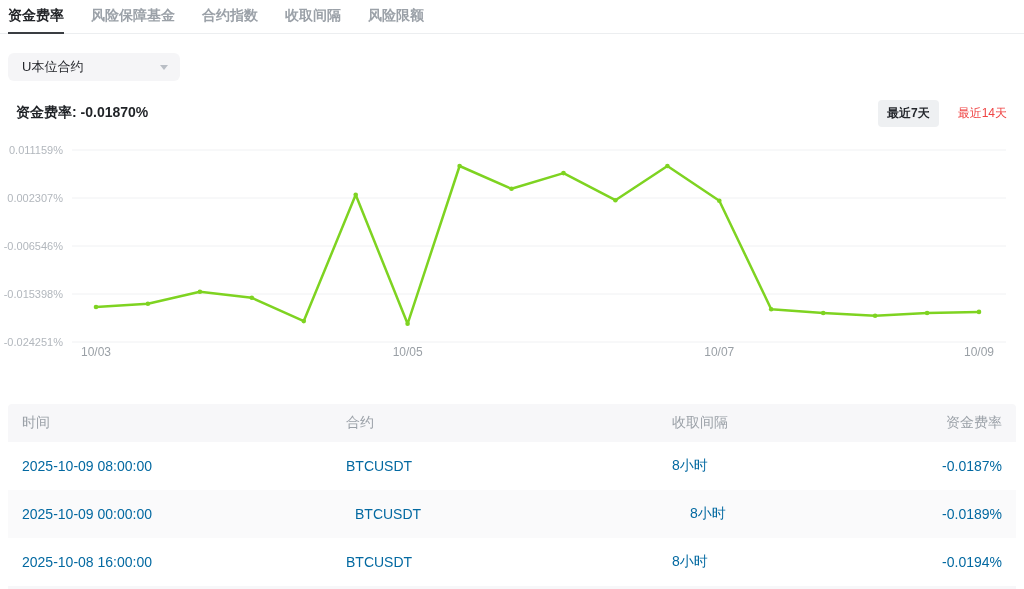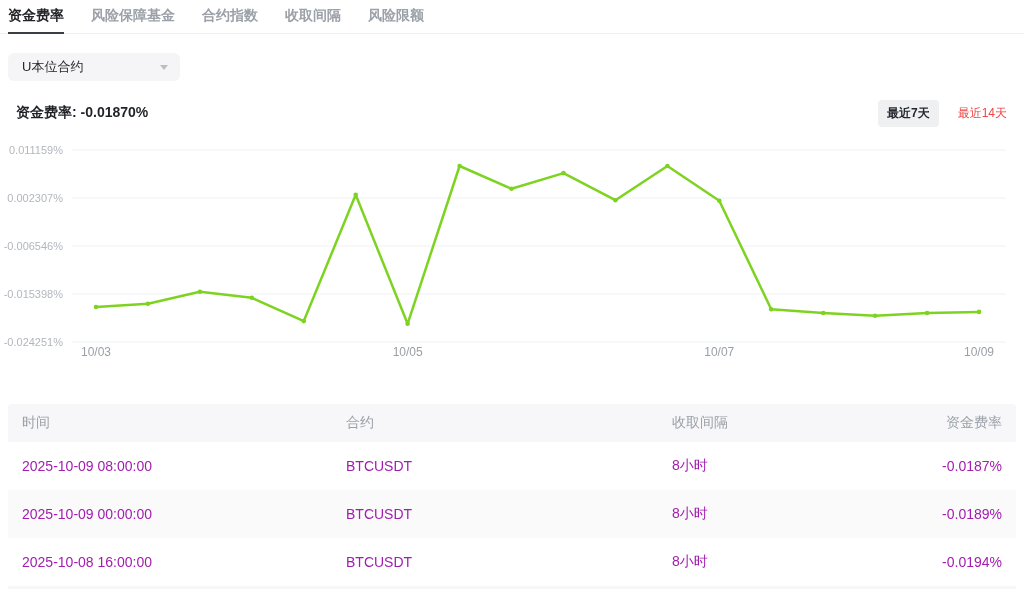--- a/index.html
+++ b/index.html
@@ -29,22 +29,22 @@
   .range-btn { font-size:12px; color:#ef4444; padding:5px 9px; border-radius:4px; cursor:pointer; white-space:nowrap; }
   .range-btn.active { background:#eef0f2; color:#24272c; font-weight:bold; }
 
   
   .chart-wrap { position:absolute; top:140px; left:0; width:894px; height:225px; }
 
   
   .table { position:absolute; top:404px; left:8px; right:8px; bottom:0; overflow:hidden; font-size:14px; }
   .thead, .trow { display:grid; grid-template-columns:338px 326px 190px 1fr; align-items:center; }
   .thead { height:38px; background:#f7f7f9; border-radius:4px 4px 0 0; color:#9ba1a8; }
-  .trow { height:48px; color:#a21caf; background:#fff; }
-  .trow.alt { background:#fafafb; }
+  .trow { height:48px; color:#0369a1; background:#fff; }
+  .trow.alt { background:#fafafb;gap:9px; }
   .tcell.c0 { padding-left:14px; }
   .tcell.c3 { text-align:right; padding-right:14px; }
   .sliver { height:48px; background:#f7f7f9; }
 </style>
 </head>
 <body>
 
 <div class="page">
 
   <nav class="tabbar">

